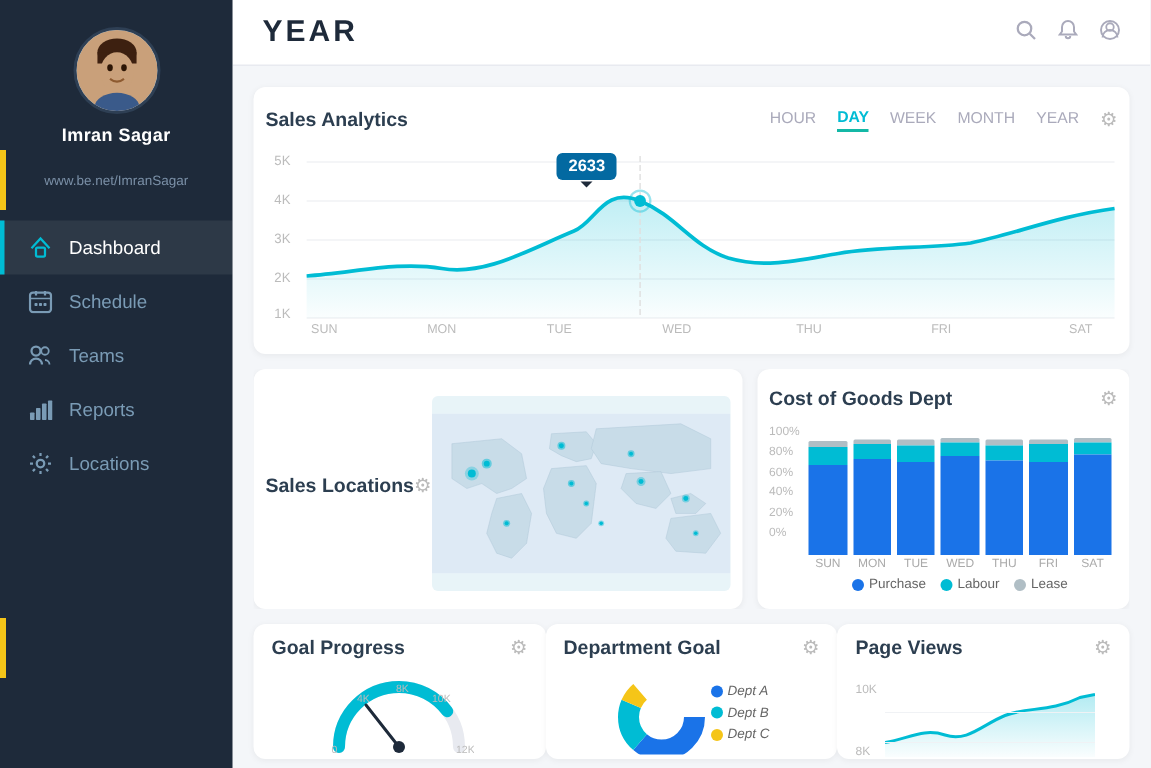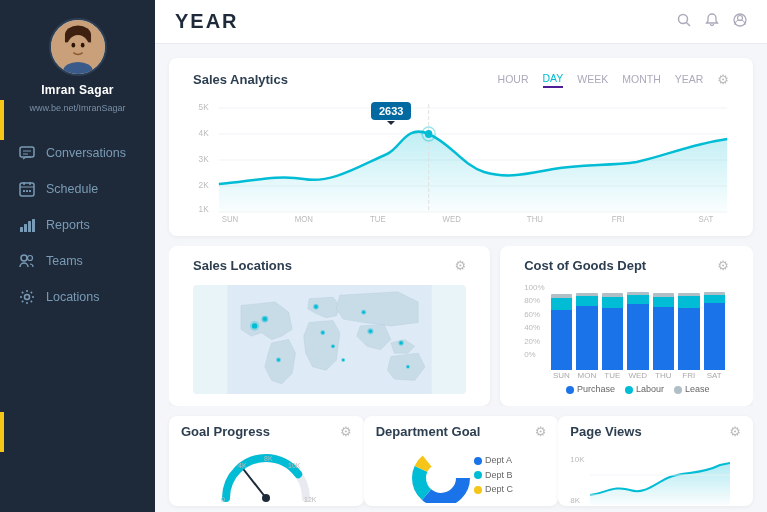--- a/index.html
+++ b/index.html
@@ -48,21 +48,21 @@
     }
     .sidebar-name {
       font-size: 12px;
       font-weight: 600;
       color: #fff;
       letter-spacing: 0.3px;
     }
     .sidebar-url {
       font-size: 9px;
       color: #7a8fa6;
-      margin-top: 6px;
+      margin-top: 18px;
     }
     .sidebar-nav {
       width: 100%;
       margin-top: 10px;
     }
     .nav-item {
       display: flex;
       align-items: center;
       gap: 10px;
       padding: 9px 18px;
@@ -146,21 +146,21 @@
       padding: 14px 14px 6px;
       display: flex;
       flex-direction: column;
       gap: 10px;
     }
 
     
     .card {
       background: #fff;
       border-radius: 8px;
-      padding: 12px 24px;
+      padding: 12px 8px;
       box-shadow: 0 1px 4px rgba(0,0,0,0.05);
     }
 
     
     .analytics-card {
       flex-shrink: 0;
     }
     .card-header {
       display: flex;
       align-items: center;
@@ -178,22 +178,22 @@
       align-items: center;
     }
     .time-tab {
       font-size: 10.5px;
       color: #aab;
       cursor: pointer;
       padding: 2px 0;
     }
     .time-tab.active {
       color: #00bcd4;
-      border-bottom: 2px solid #4c1d95;
-      font-weight: 400;
+      border-bottom: 2px solid #14b8a6;
+      font-weight: 700;
     }
     .gear-icon {
       color: #bbb;
       font-size: 13px;
       cursor: pointer;
     }
 
     
     .chart-container {
       position: relative;
@@ -211,21 +211,21 @@
       gap: 10px;
       flex: 1;
       min-height: 0;
       overflow: hidden;
     }
 
     
     .map-card {
       flex: 1.2;
       display: flex;
-      flex-direction: column;
+      flex-direction: row;
     }
     .map-area {
       flex: 1;
       background: #e8f4f8;
       border-radius: 4px;
       position: relative;
       overflow: hidden;
       margin-top: 6px;
     }
 
@@ -370,66 +370,64 @@
         <path d="M24 35 Q29 39 34 35" stroke="#8d5a30" stroke-width="1.5" fill="none"></path>
 
         <ellipse cx="29" cy="55" rx="16" ry="10" fill="#3a5a8a"></ellipse>
       </svg>
     </div>
     <div class="sidebar-name">Imran Sagar</div>
     <div class="sidebar-url">www.be.net/ImranSagar</div>
   </div>
 
   <nav class="sidebar-nav">
-    <div class="nav-item">
+    <div class="nav-item active">
       <span class="nav-icon">
         <svg width="16" height="16" viewBox="0 0 16 16" fill="none">
-          <rect x="1" y="2" width="14" height="10" rx="2" stroke="#7a9bb5" stroke-width="1.5"></rect>
-          <path d="M4 14l3-2h5" stroke="#7a9bb5" stroke-width="1.2"></path>
-          <line x1="4" y1="6" x2="12" y2="6" stroke="#7a9bb5" stroke-width="1"></line>
-          <line x1="4" y1="9" x2="9" y2="9" stroke="#7a9bb5" stroke-width="1"></line>
+          <path d="M2 8.5L8 2L14 8.5" stroke="#00bcd4" stroke-width="1.5"></path>
+          <rect x="5" y="8" width="6" height="6" rx="1" stroke="#00bcd4" stroke-width="1.5"></rect>
         </svg>
       </span>
-      <span>Conversations</span>
+      <span>Dashboard</span>
     </div>
     <div class="nav-item">
       <span class="nav-icon">
         <svg width="16" height="16" viewBox="0 0 16 16" fill="none">
           <rect x="1" y="2" width="14" height="13" rx="2" stroke="#7a9bb5" stroke-width="1.5"></rect>
           <line x1="5" y1="1" x2="5" y2="4" stroke="#7a9bb5" stroke-width="1.5"></line>
           <line x1="11" y1="1" x2="11" y2="4" stroke="#7a9bb5" stroke-width="1.5"></line>
           <line x1="1" y1="6" x2="15" y2="6" stroke="#7a9bb5" stroke-width="1"></line>
           <rect x="4" y="9" width="2" height="2" rx="0.5" fill="#7a9bb5"></rect>
           <rect x="7" y="9" width="2" height="2" rx="0.5" fill="#7a9bb5"></rect>
           <rect x="10" y="9" width="2" height="2" rx="0.5" fill="#7a9bb5"></rect>
         </svg>
       </span>
       <span>Schedule</span>
     </div>
     <div class="nav-item">
       <span class="nav-icon">
         <svg width="16" height="16" viewBox="0 0 16 16" fill="none">
+          <circle cx="5" cy="5" r="3" stroke="#7a9bb5" stroke-width="1.5"></circle>
+          <circle cx="11" cy="5" r="2.5" stroke="#7a9bb5" stroke-width="1.2"></circle>
+          <path d="M1 14c0-2.2 1.8-4 4-4s4 1.8 4 4" stroke="#7a9bb5" stroke-width="1.5"></path>
+          <path d="M11 11c1.7 0 3 1.3 3 3" stroke="#7a9bb5" stroke-width="1.2"></path>
+        </svg>
+      </span>
+      <span>Teams</span>
+    </div>
+    <div class="nav-item">
+      <span class="nav-icon">
+        <svg width="16" height="16" viewBox="0 0 16 16" fill="none">
           <rect x="1" y="10" width="3" height="5" rx="0.5" fill="#7a9bb5"></rect>
           <rect x="5" y="7" width="3" height="8" rx="0.5" fill="#7a9bb5"></rect>
           <rect x="9" y="4" width="3" height="11" rx="0.5" fill="#7a9bb5"></rect>
           <rect x="13" y="2" width="3" height="13" rx="0.5" fill="#7a9bb5"></rect>
         </svg>
       </span>
       <span>Reports</span>
-    </div>
-    <div class="nav-item">
-      <span class="nav-icon">
-        <svg width="16" height="16" viewBox="0 0 16 16" fill="none">
-          <circle cx="5" cy="5" r="3" stroke="#7a9bb5" stroke-width="1.5"></circle>
-          <circle cx="11" cy="5" r="2.5" stroke="#7a9bb5" stroke-width="1.2"></circle>
-          <path d="M1 14c0-2.2 1.8-4 4-4s4 1.8 4 4" stroke="#7a9bb5" stroke-width="1.5"></path>
-          <path d="M11 11c1.7 0 3 1.3 3 3" stroke="#7a9bb5" stroke-width="1.2"></path>
-        </svg>
-      </span>
-      <span>Teams</span>
     </div>
     <div class="nav-item">
       <span class="nav-icon">
         <svg width="16" height="16" viewBox="0 0 16 16" fill="none">
           <circle cx="8" cy="8" r="2.5" stroke="#7a9bb5" stroke-width="1.5"></circle>
           <path d="M8 1v2M8 13v2M1 8h2M13 8h2M2.9 2.9l1.4 1.4M11.7 11.7l1.4 1.4M2.9 13.1l1.4-1.4M11.7 4.3l1.4-1.4" stroke="#7a9bb5" stroke-width="1.5"></path>
         </svg>
       </span>
       <span>Locations</span>
     </div>
@@ -695,21 +693,21 @@
           <span class="gear-icon">⚙</span>
         </div>
         <div class="dept-area">
           <svg width="65" height="55" viewBox="0 0 65 55">
 
             <circle cx="32" cy="30" r="22" fill="none" stroke="#1a73e8" stroke-width="14" stroke-dasharray="50 88"></circle>
             <circle cx="32" cy="30" r="22" fill="none" stroke="#00bcd4" stroke-width="14" stroke-dasharray="28 110" stroke-dashoffset="-50"></circle>
             <circle cx="32" cy="30" r="22" fill="none" stroke="#f5c518" stroke-width="14" stroke-dasharray="10 128" stroke-dashoffset="-78"></circle>
             <circle cx="32" cy="30" r="10" fill="white"></circle>
           </svg>
-          <div style="font-size:9px; color:#666; line-height:1.6;">
+          <div style="font-size:9px; color:#666; line-height:1.6;font-style:italic;">
             <div><span class="legend-dot" style="background:#1a73e8;"></span>Dept A</div>
             <div><span class="legend-dot" style="background:#00bcd4;"></span>Dept B</div>
             <div><span class="legend-dot" style="background:#f5c518;"></span>Dept C</div>
           </div>
         </div>
       </div>
 
       <div class="card">
         <div class="card-header">
           <span class="card-title">Page Views</span>

